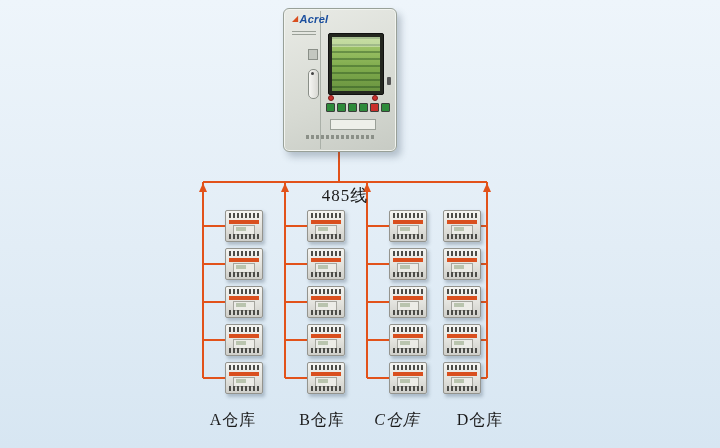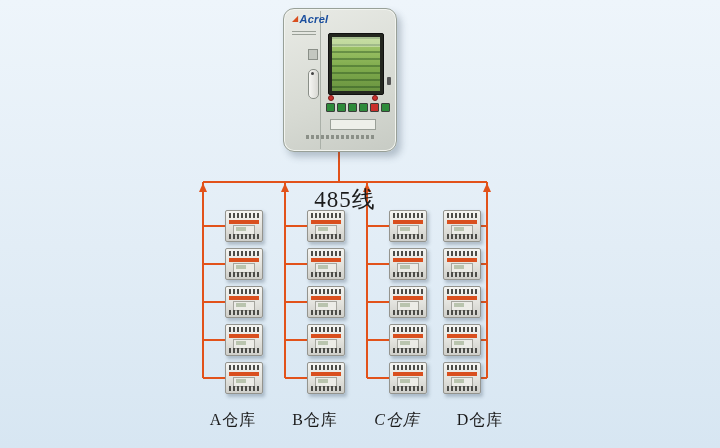--- a/index.html
+++ b/index.html
@@ -10,28 +10,28 @@
     background:linear-gradient(180deg,#eef5fb 0%,#e2edf6 55%,#d7e6f2 100%);
     overflow:hidden;
   }
   
   #wires{position:absolute;left:0;top:0;width:720px;height:448px;}
   .wire{stroke:var(--wire,#e2521a);stroke-width:2;fill:none;}
   .arrow{fill:var(--wire,#e2521a);}
   .bus-label{
     position:absolute;left:345px;top:184px;transform:translateX(-50%);
     font-family:"Liberation Serif","DejaVu Serif",serif;
-    font-size:23px;color:#1b1b1b;letter-spacing:1px;
+    font-size:17px;color:#1b1b1b;letter-spacing:1px;
     background:transparent;padding:0 4px;
   }
   
   .cabinet{
     position:absolute;left:283px;top:8px;width:112px;height:142px;
     background:linear-gradient(160deg,#e9ebe6 0%,#d7dad3 60%,#c7cbc4 100%);
-    border:1px solid #98a098;border-radius:11px;
+    border:1px solid #98a098;border-radius:6px;
     box-shadow:4px 5px 7px rgba(60,80,100,.30), inset 0 0 0 1px #f2f4ef;
   }
   .cab-seam{position:absolute;left:36px;top:2px;bottom:2px;width:1px;background:#aab0a8;}
   .cab-logo{
     position:absolute;left:8px;top:4px;font-size:11px;font-weight:bold;font-style:italic;
     color:var(--brand,#1a4e9e);letter-spacing:.3px;
   }
   .cab-logo .logo-mark{color:#d94f1e;font-style:normal;font-size:8px;vertical-align:2px;margin-right:1px;}
   .cab-vent{position:absolute;left:8px;top:22px;width:24px;height:6px;
     background:repeating-linear-gradient(180deg,#9aa098 0 1px,transparent 1px 3px);}
@@ -76,21 +76,21 @@
   .d-stripe{height:4px;margin:2px 1px 1px;background:var(--stripe,#d94f1e);}
   .d-disp{height:8px;margin:1px 5px 0;background:#ecece7;border:1px solid #a5a59e;position:relative;}
   .d-disp::before{content:"";position:absolute;left:2px;top:1px;width:10px;height:4px;background:#b9c4ae;}
   
   .col-label{
     position:absolute;top:410px;transform:translateX(-50%);
     font-family:"Liberation Serif","DejaVu Serif",serif;
     font-size:16px;color:#1b1b1b;letter-spacing:1px;white-space:nowrap;
   }
   .col-label.a{left:233px;}
-  .col-label.b{left:315px;}
+  .col-label.b{left:322px;}
   .col-label.c{left:397px;font-style:italic;}
   .col-label.d{left:480px;}
 </style>
 </head>
 <body>
 
 <div id="stage">
 
   <svg id="wires" viewBox="0 0 720 448">
 

